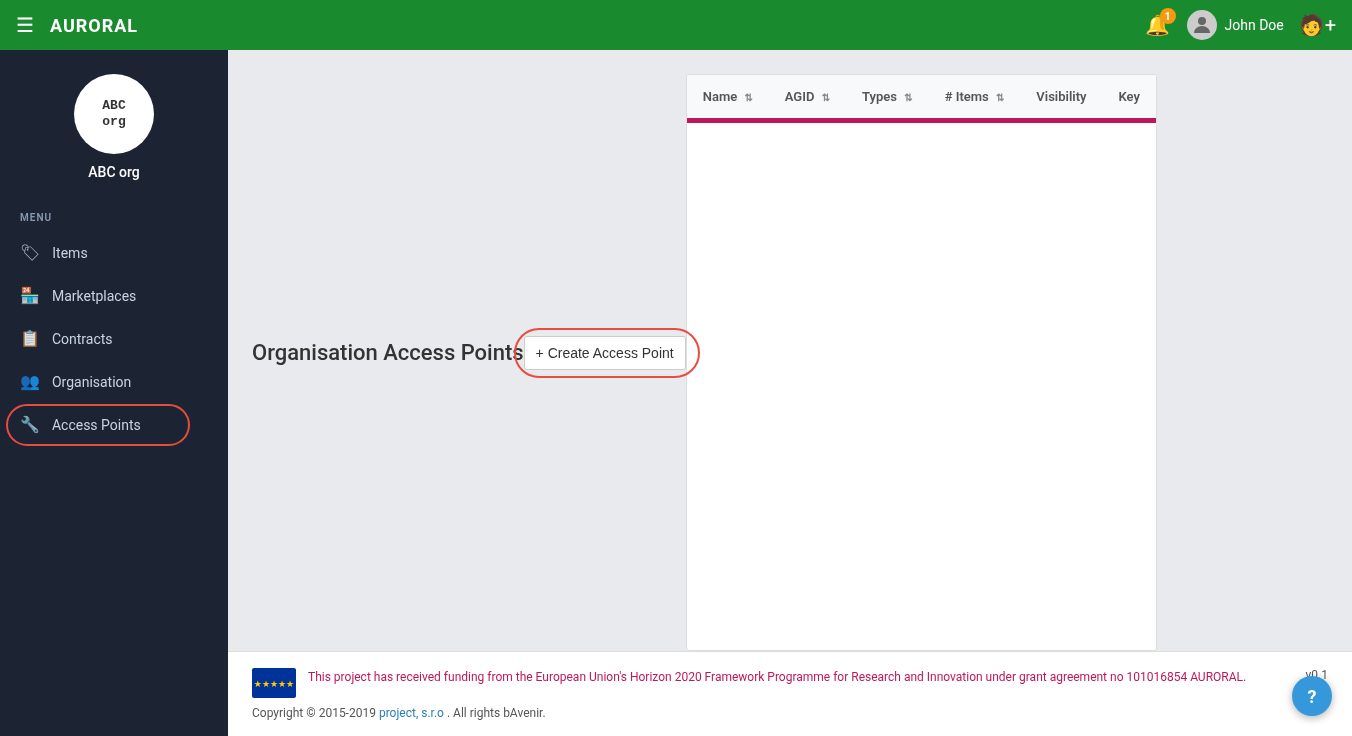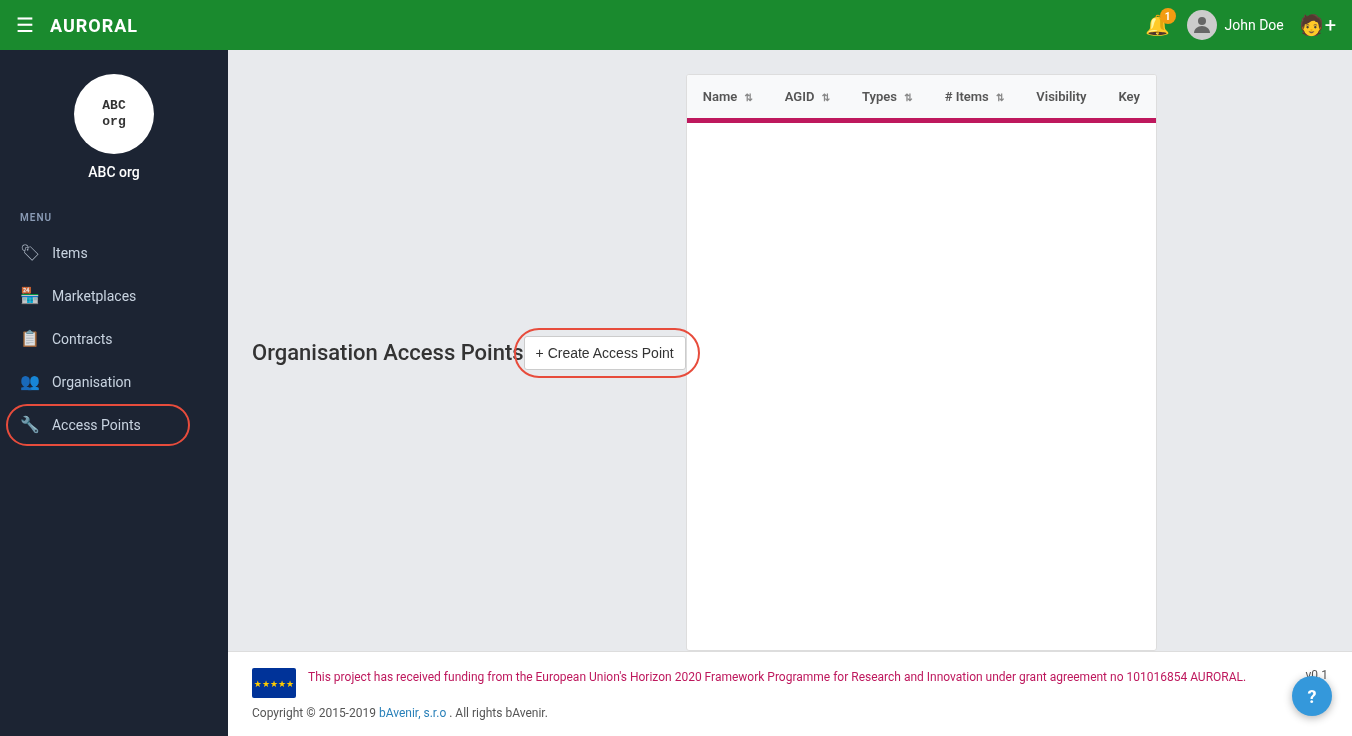--- a/index.html
+++ b/index.html
@@ -354,20 +354,20 @@
             <g fill="#FFCC00">
               <text x="20" y="15" font-size="9" text-anchor="middle" dominant-baseline="middle">★★★★★</text>
             </g>
           </svg>
         </div>
         <span class="footer-text">This project has received funding from the European Union's Horizon 2020 Framework Programme for Research and Innovation under grant agreement no 101016854 AURORAL.</span>
         <span class="footer-version">v0.1</span>
       </div>
       <div class="footer-copyright">
         <span>Copyright © 2015-2019</span>
-        <a class="footer-link" href="#">bAvenir, s.r.o</a>
+        <a class="footer-link" href="#">project, s.r.o</a>
         <span>. All rights bAvenir.</span>
       </div>
     </div>
   </div>
 </div>
 
 <div class="help-btn">?</div>
 
 </body></html>

